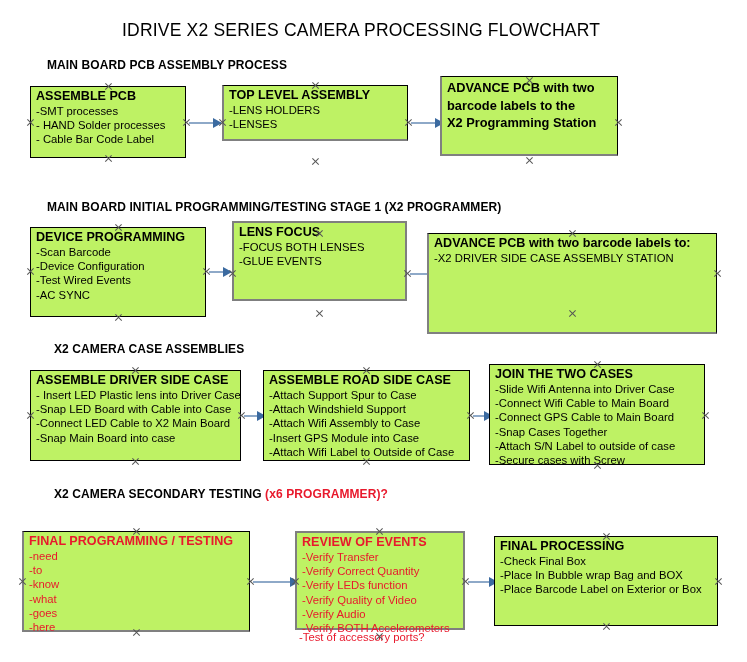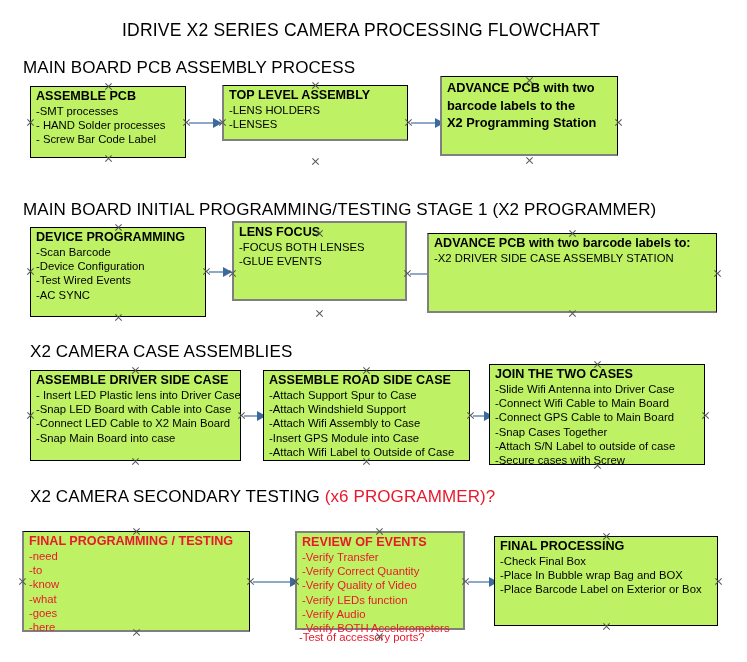--- a/index.html
+++ b/index.html
@@ -24,25 +24,26 @@
 
   
   .doc-title {
     font-size: 17.5px;
     font-weight: normal;
     color: #000000;
     letter-spacing: 0.2px;
     white-space: nowrap;
   }
   .section-title {
-    font-size: 17px;
-    font-weight: normal;
+    font-size: 12px;
+    font-weight: bold;
     color: #000000;
     white-space: nowrap;
     letter-spacing: 0.1px;
+    margin-left: 24px;
   }
   .section-title .red {
     color: #e8192c;
   }
 
   
   .fbox {
     position: absolute;
     background: #bef264;
     border: 1.4px solid #000000;
@@ -128,21 +129,21 @@
   <div class="abs doc-title" style="left:122px; top:20px;">IDRIVE X2  SERIES CAMERA PROCESSING FLOWCHART</div>
 
   <div class="abs section-title" style="left:23px; top:58px;">
     <span>MAIN BOARD PCB ASSEMBLY PROCESS</span>
   </div>
 
   <div class="fbox" style="left:30px; top:86px; width:156px; height:72px;">
     <div class="head">ASSEMBLE PCB</div>
     <div class="line">-SMT processes</div>
     <div class="line">- HAND Solder processes</div>
-    <div class="line">- Screw Bar Code Label</div>
+    <div class="line">- Cable Bar Code Label</div>
   </div>
   <div class="handle" style="left:104px; top:82px;"></div>
   <div class="handle" style="left:104px; top:154px;"></div>
   <div class="handle" style="left:26px; top:118px;"></div>
   <div class="handle" style="left:182px; top:118px;"></div>
 
   <div class="conn" style="left:189px; top:122px; width:32px;">
     <div class="arrowhead"></div>
   </div>
 
@@ -196,21 +197,21 @@
   </div>
   <div class="handle" style="left:315px; top:229px;"></div>
   <div class="handle" style="left:315px; top:309px;"></div>
   <div class="handle" style="left:228px; top:269px;"></div>
   <div class="handle" style="left:403px; top:269px;"></div>
 
   <div class="conn" style="left:410px; top:273px; width:25px;">
     <div class="arrowhead"></div>
   </div>
 
-  <div class="fbox shadowed" style="left:427px; top:233px; width:290px; height:80px;">
+  <div class="fbox shadowed" style="left:427px; top:233px; width:290px; height:101px;">
     <div class="head">ADVANCE PCB with two barcode labels to:</div>
     <div class="line">-X2 DRIVER  SIDE  CASE  ASSEMBLY STATION</div>
   </div>
   <div class="handle" style="left:568px; top:229px;"></div>
   <div class="handle" style="left:568px; top:309px;"></div>
   <div class="handle" style="left:713px; top:269px;"></div>
 
   <div class="abs section-title" style="left:30px; top:342px;">
     <span>X2 CAMERA CASE ASSEMBLIES</span>
   </div>
@@ -279,22 +280,22 @@
   <div class="handle" style="left:246px; top:577px;"></div>
 
   <div class="conn" style="left:253px; top:581px; width:45px;">
     <div class="arrowhead"></div>
   </div>
 
   <div class="fbox grayframe" style="left:295px; top:531px; width:170px; height:99px;">
     <div class="head red">REVIEW OF EVENTS</div>
     <div class="line red">-Verify Transfer</div>
     <div class="line red">-Verify Correct Quantity</div>
+    <div class="line red">-Verify LEDs function</div>
     <div class="line red">-Verify Quality of Video</div>
-    <div class="line red">-Verify LEDs function</div>
     <div class="line red">-Verify Audio</div>
     <div class="line red">-Verify BOTH Accelerometers</div>
   </div>
   <div class="overflow-line" style="left:299px; top:630px;">-Test of accessory ports?</div>
   <div class="handle" style="left:375px; top:527px;"></div>
   <div class="handle" style="left:375px; top:632px;"></div>
   <div class="handle" style="left:291px; top:577px;"></div>
   <div class="handle" style="left:461px; top:577px;"></div>
 
   <div class="conn" style="left:468px; top:581px; width:29px;">

